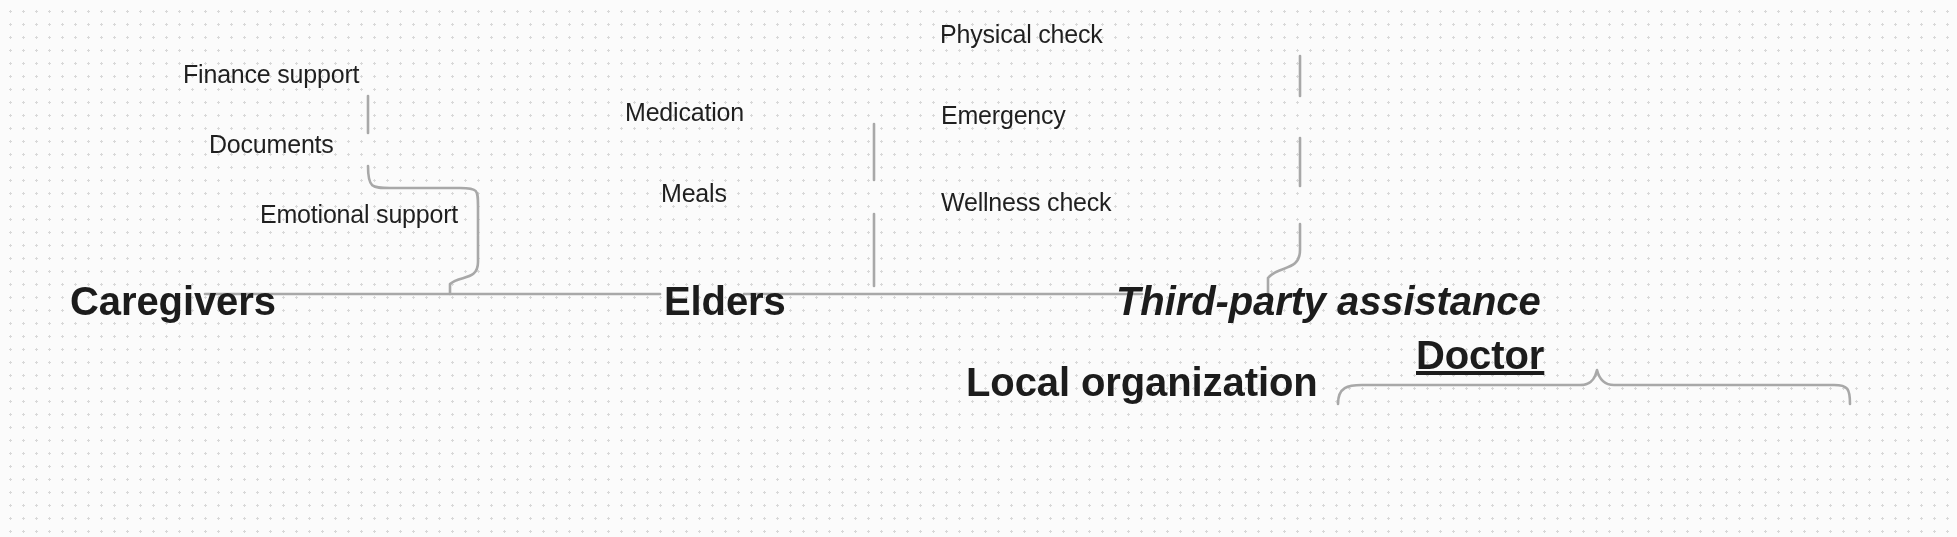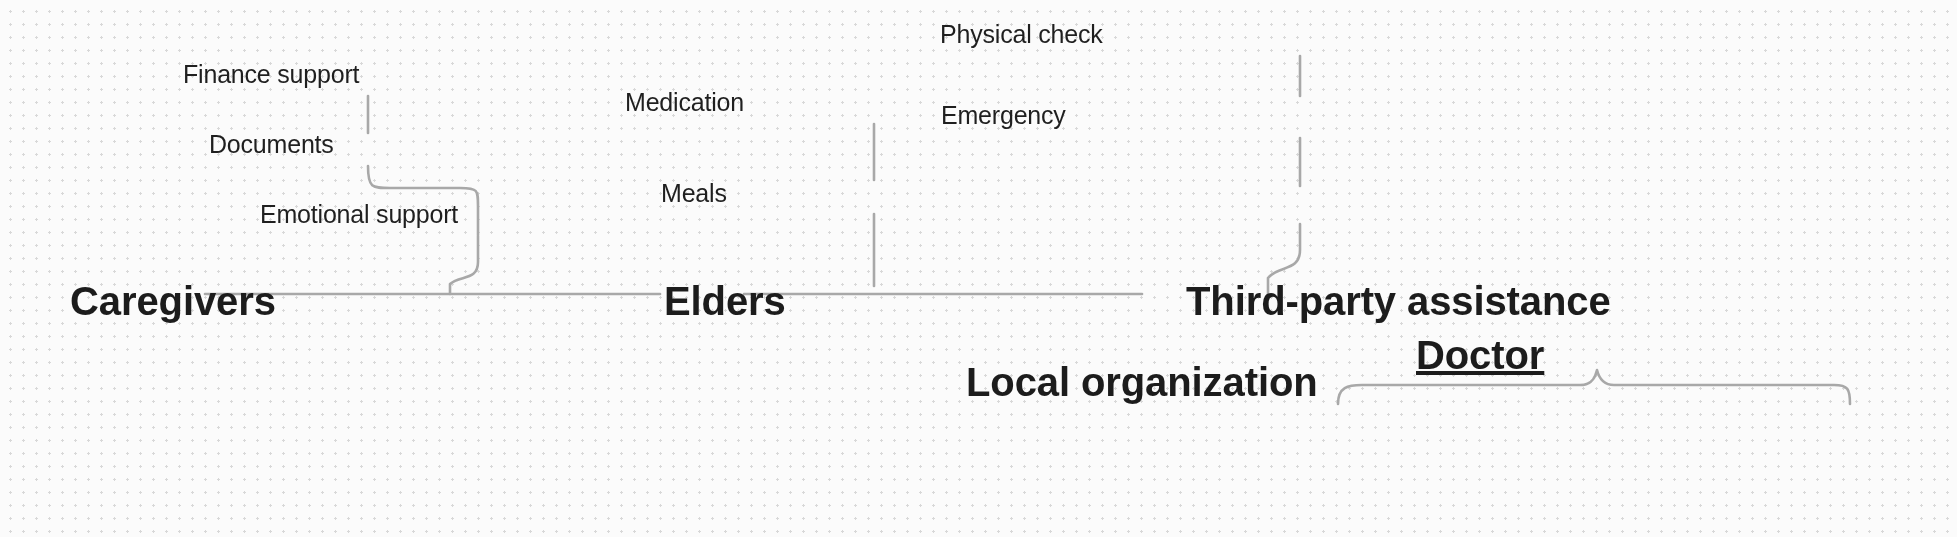--- a/index.html
+++ b/index.html
@@ -86,34 +86,35 @@
                L 1834 385
                C 1848 385, 1850 389, 1850 404"></path>
 
     </g>
   </svg>
 
   <div class="node root" style="left:70px; top:281px;">Caregivers</div>
 
   <div class="node root" style="left:664px; top:281px;">Elders</div>
 
-  <div class="node root" style="left:1186px; top:281px;">Third-party assistance</div>
+  <div class="node root" style="left:1116px; top:281px;font-style:italic;">Third-party assistance</div>
 
   <div class="node leaf" style="left:183px; top:62px;">Finance support</div>
 
   <div class="node leaf" style="left:209px; top:132px;">Documents</div>
 
   <div class="node leaf" style="left:260px; top:202px;">Emotional support</div>
 
-  <div class="node leaf" style="left:625px; top:90px;">Medication</div>
+  <div class="node leaf" style="left:625px; top:100px;">Medication</div>
 
   <div class="node leaf" style="left:661px; top:181px;text-align:right;">Meals</div>
 
   <div class="node leaf" style="left:940px; top:22px;">Physical check</div>
 
   <div class="node leaf" style="left:941px; top:103px;">Emergency</div>
 
+  <div class="node leaf" style="left:941px; top:190px;">Wellness check</div>
 
   <div class="node root" style="left:966px; top:362px;">Local organization</div>
 
   <div class="node root" style="left:1416px; top:335px;text-decoration:underline;">Doctor</div>
 
 </div>
 
 </body></html>

